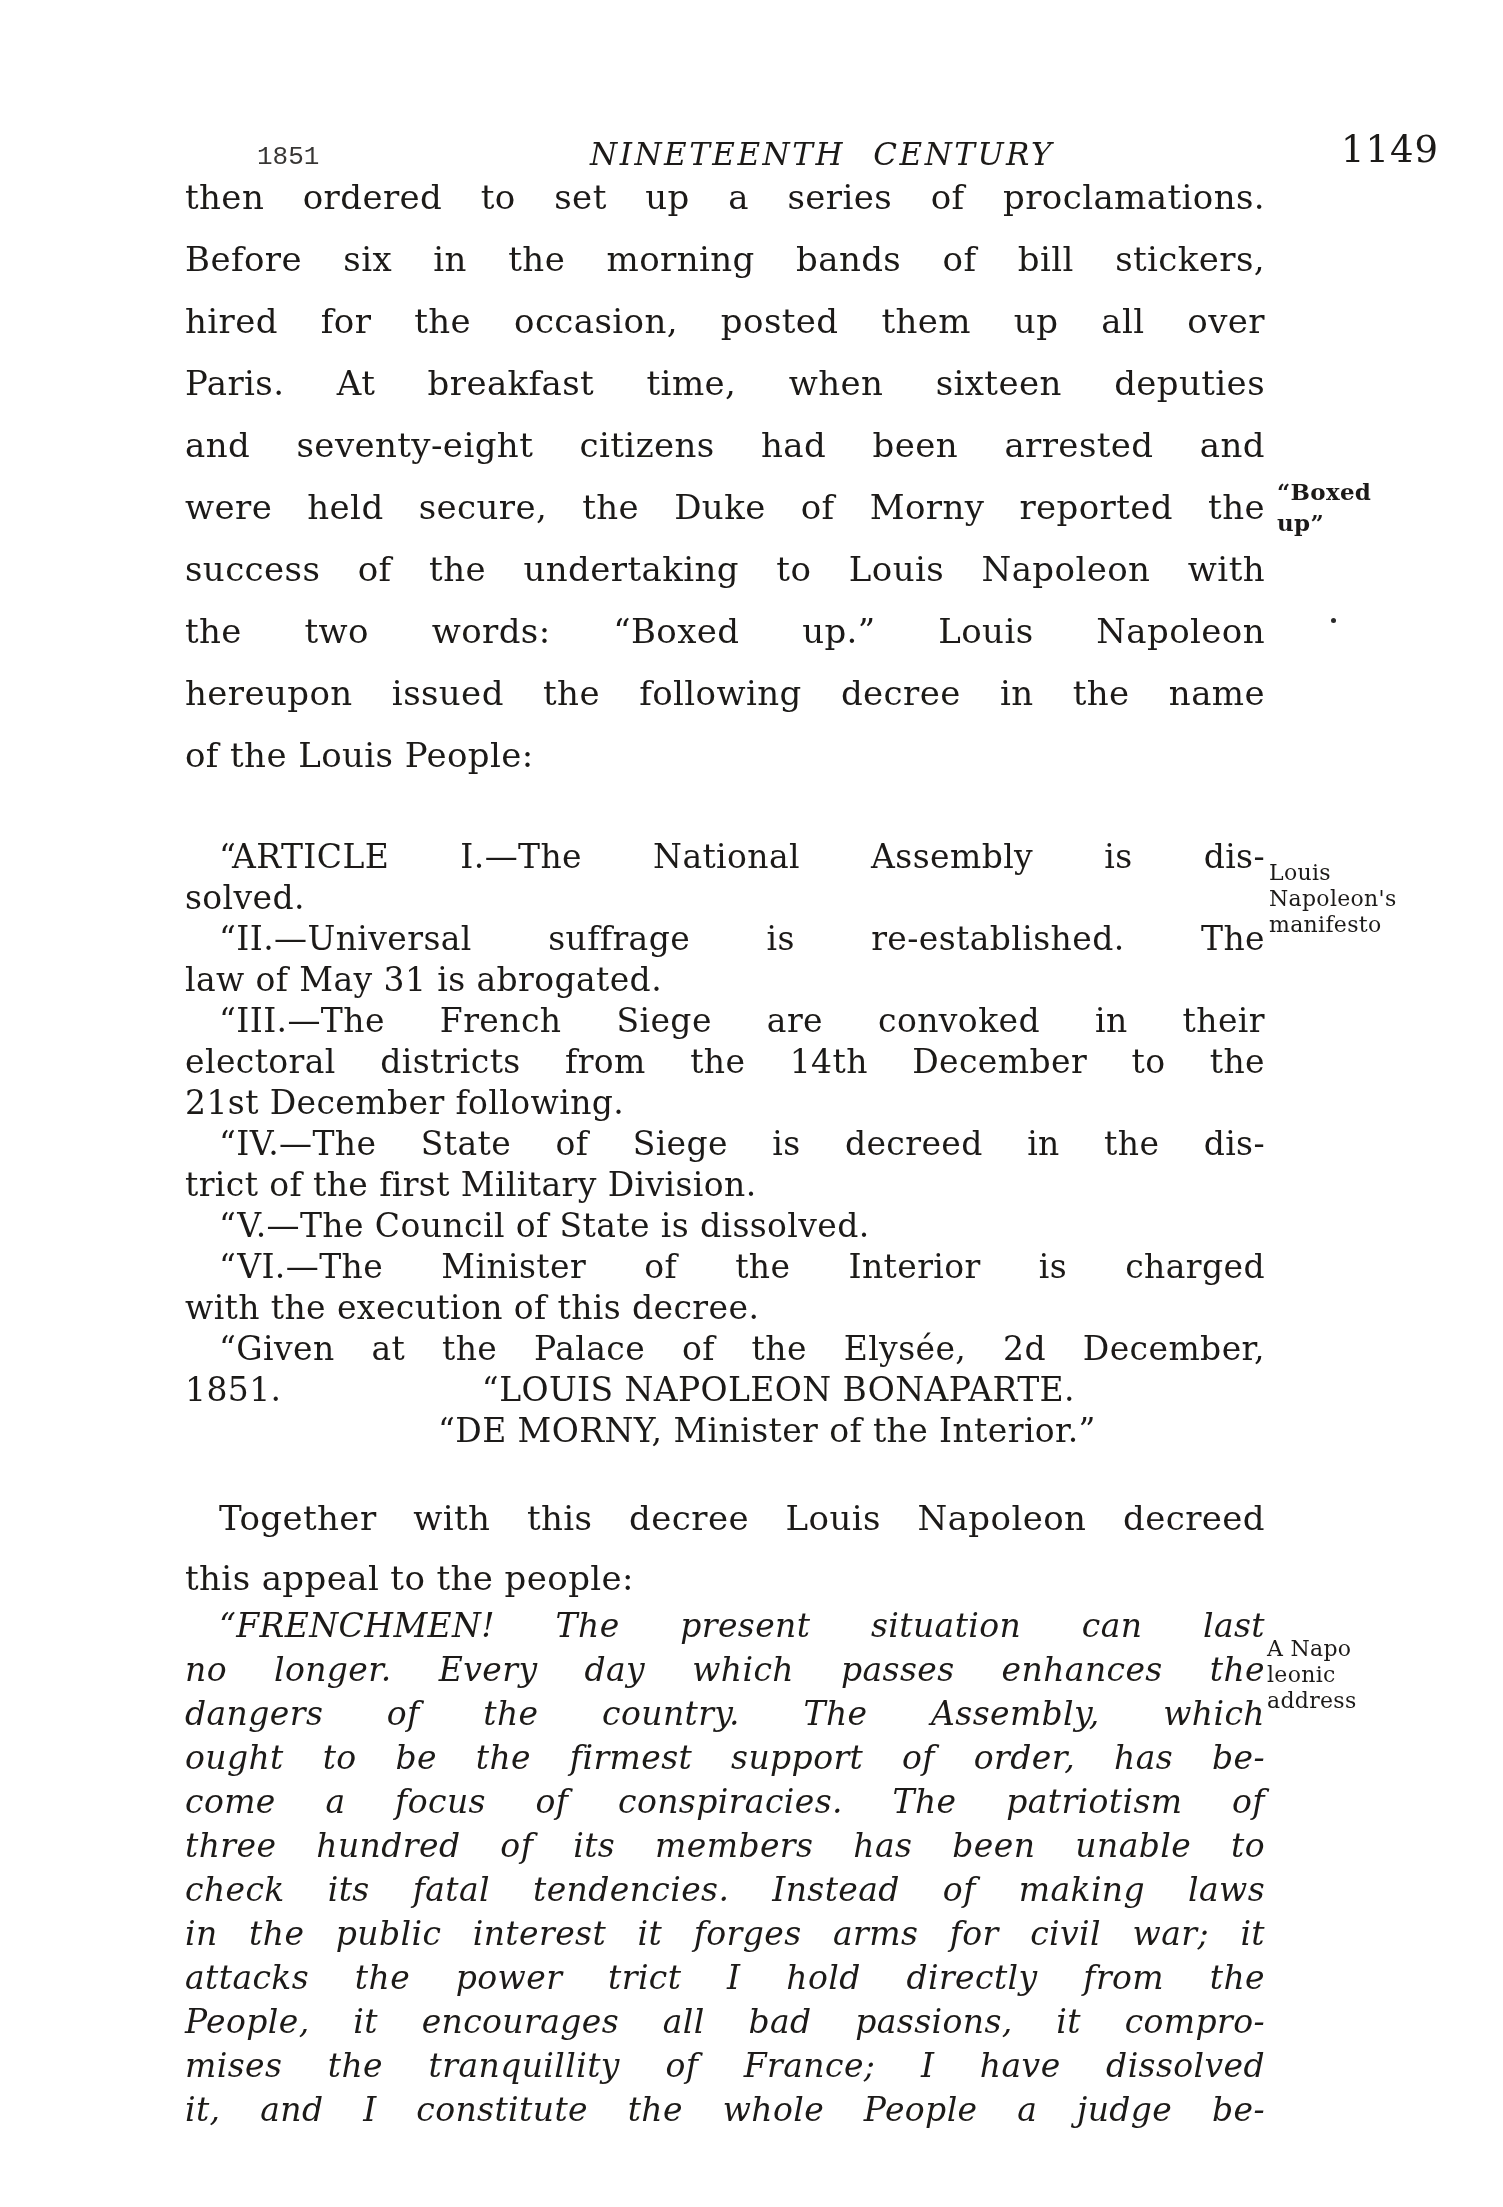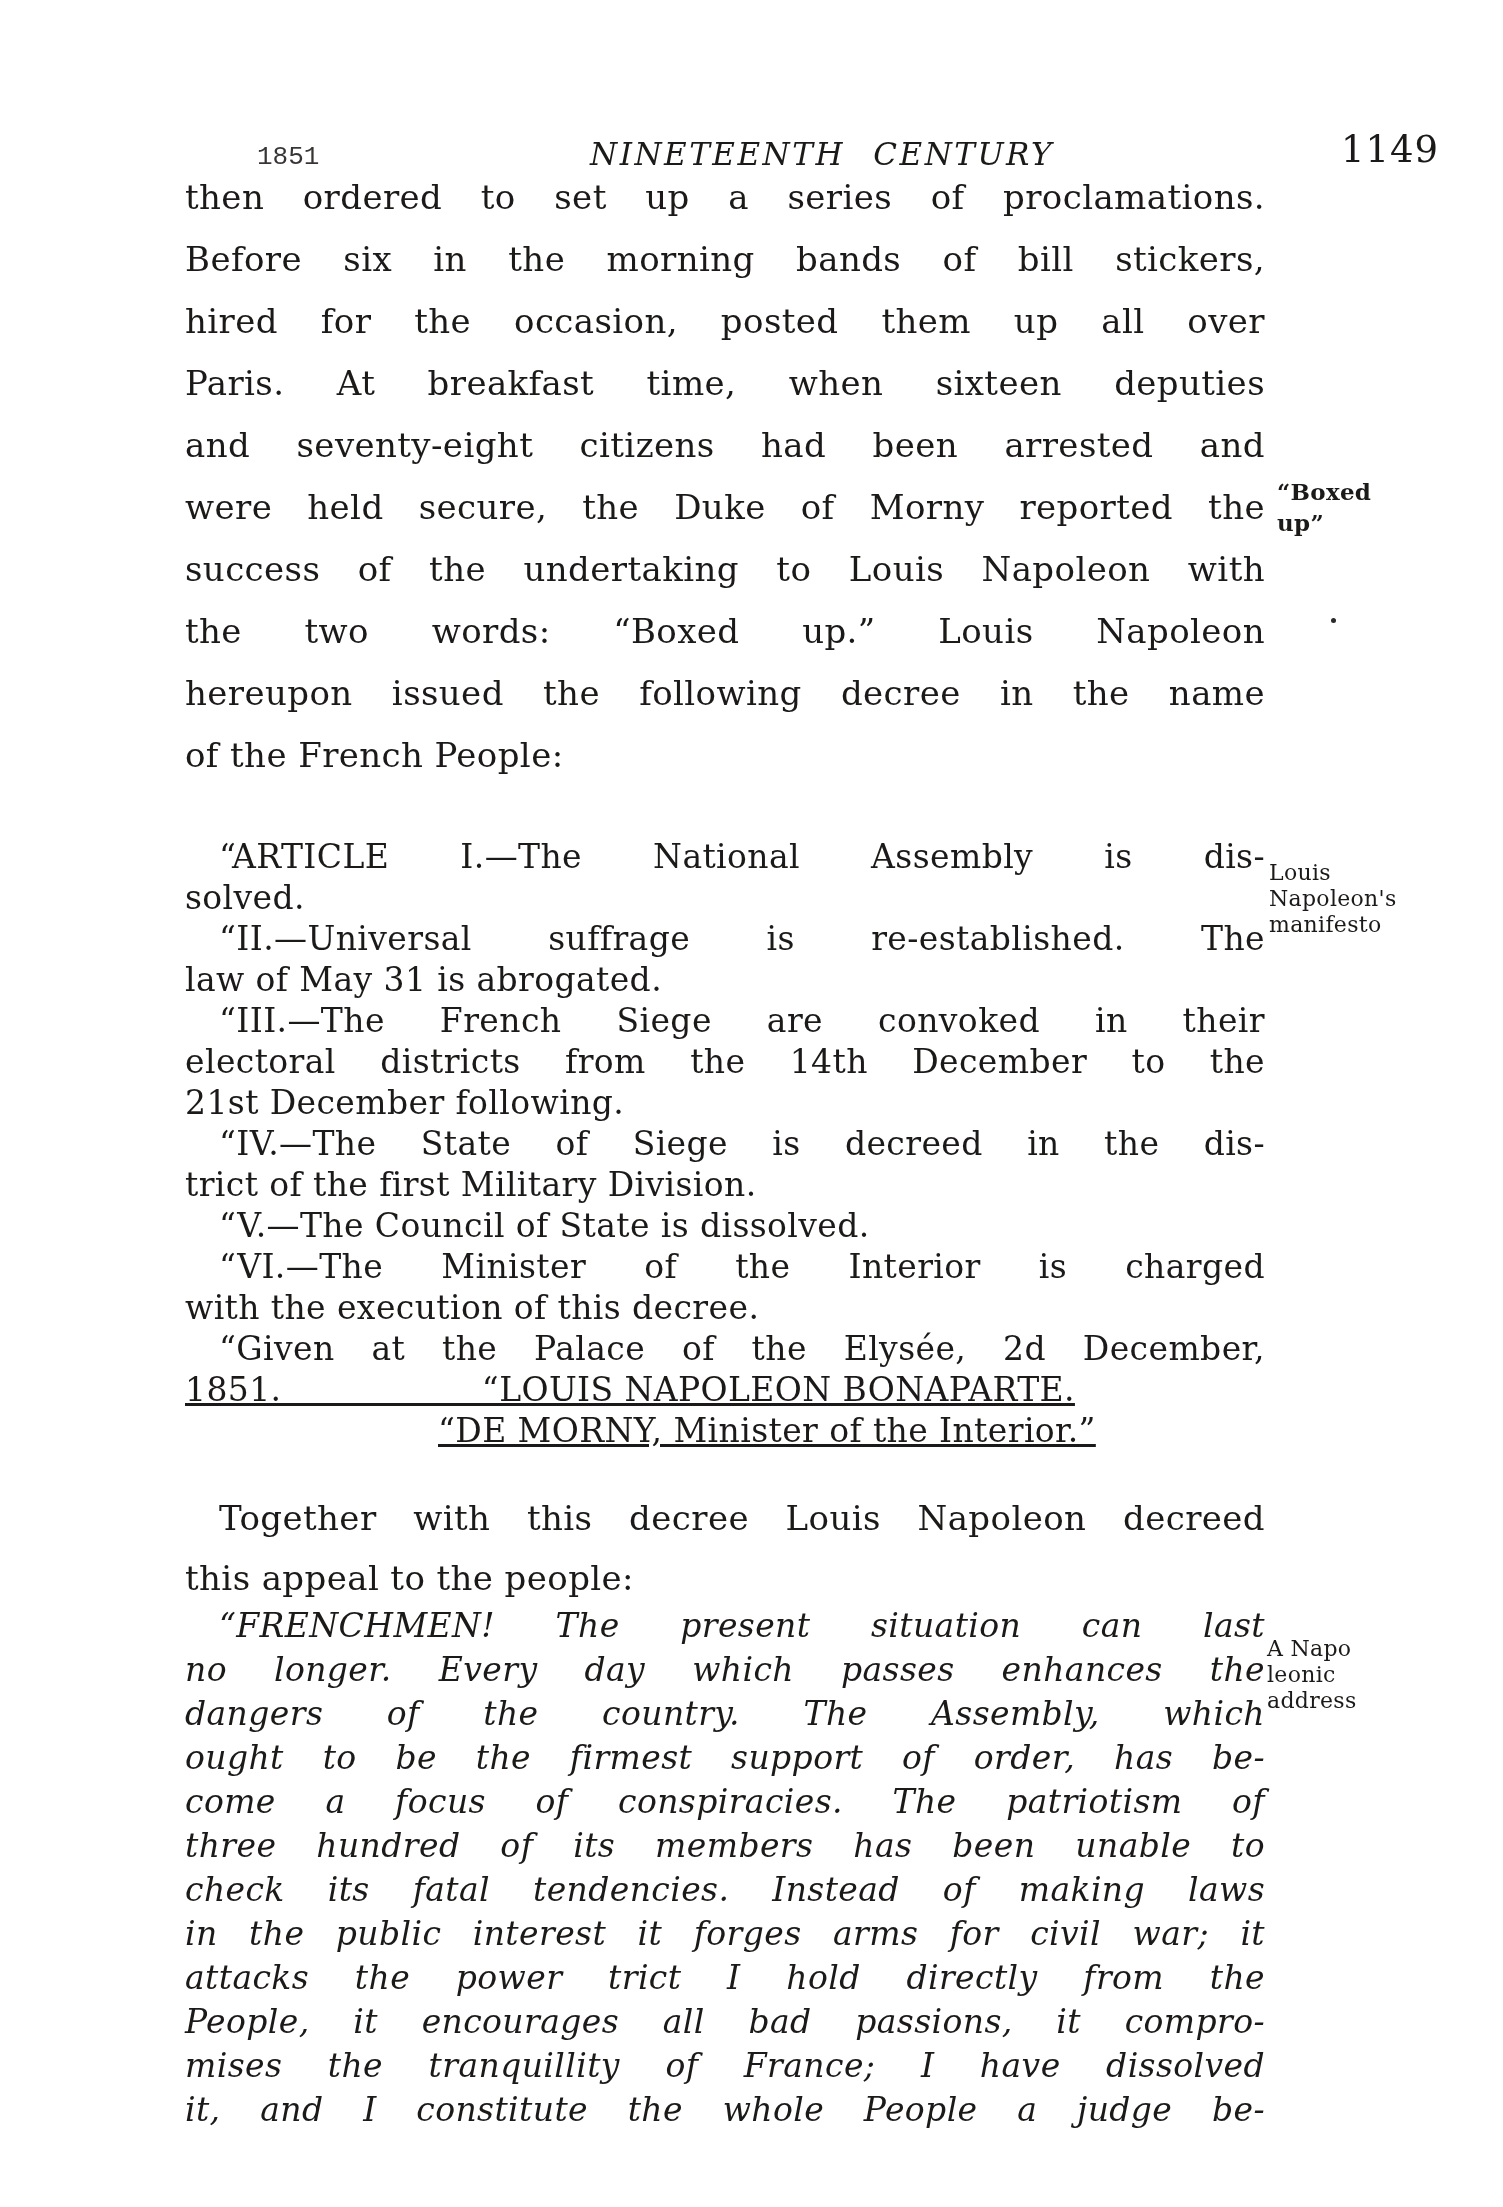--- a/index.html
+++ b/index.html
@@ -4,21 +4,21 @@
 <style>
   html,body { margin:0; padding:0; background:#fff; }
   .page {
     position:relative; width:1503px; height:2207px; background:#ffffff;
     color:#1c1a18; font-family:"DejaVu Serif", serif; overflow:hidden;
   }
   .block { position:absolute; letter-spacing:0.4px; }
   .line { text-align:justify; text-align-last:justify; }
   .line.end  { text-align-last:left; }
   .line.in   { text-indent:34px; }
-  .line.sig  { text-align:center; text-align-last:left;text-decoration:underline; }
+  .line.sig  { text-align:center; text-align-last:left; }
   .line.sig2 { padding-left:253px; box-sizing:border-box; }
 
   #para1        { left:185px; top:166px;  width:1080px; font-size:34px; line-height:62px; }
   #decree       { left:185px; top:836px;  width:1080px; font-size:33px; line-height:41px; }
   #appeal-intro { left:185px; top:1488px; width:1080px; font-size:34px; line-height:60px; }
   #appeal       { left:185px; top:1604px; width:1080px; font-size:33px; line-height:44px;font-style:italic; }
 
   .margin-note { position:absolute; font-size:22px; line-height:26px; letter-spacing:0.3px; }
   .margin-note .line { text-align:left; text-align-last:left; }
   #note1 { left:1277px; top:476px;  width:180px; font-weight:bold; font-size:23px; line-height:31px; }
@@ -46,21 +46,21 @@
   <div id="para1" class="block">
       <div class="line">then ordered to set up a series of proclamations.</div>
       <div class="line">Before six in the morning bands of bill stickers,</div>
       <div class="line">hired for the occasion, posted them up all over</div>
       <div class="line">Paris.  At breakfast time, when sixteen deputies</div>
       <div class="line">and seventy-eight citizens had been arrested and</div>
       <div class="line">were held secure, the Duke of Morny reported the</div>
       <div class="line">success of the undertaking to Louis Napoleon with</div>
       <div class="line">the two words: “Boxed up.”  Louis Napoleon</div>
       <div class="line">hereupon issued the following decree in the name</div>
-      <div class="line end">of the French People:</div>
+      <div class="line end">of the Louis People:</div>
     </div>
 
   <div id="decree" class="block">
       <div class="line in">“ARTICLE I.—The National Assembly is dis-</div>
       <div class="line end">solved.</div>
       <div class="line in">“II.—Universal suffrage is re-established.  The</div>
       <div class="line end">law of May 31 is abrogated.</div>
       <div class="line in">“III.—The French Siege are convoked in their</div>
       <div class="line">electoral districts from the 14th December to the</div>
       <div class="line end">21st December following.</div>

